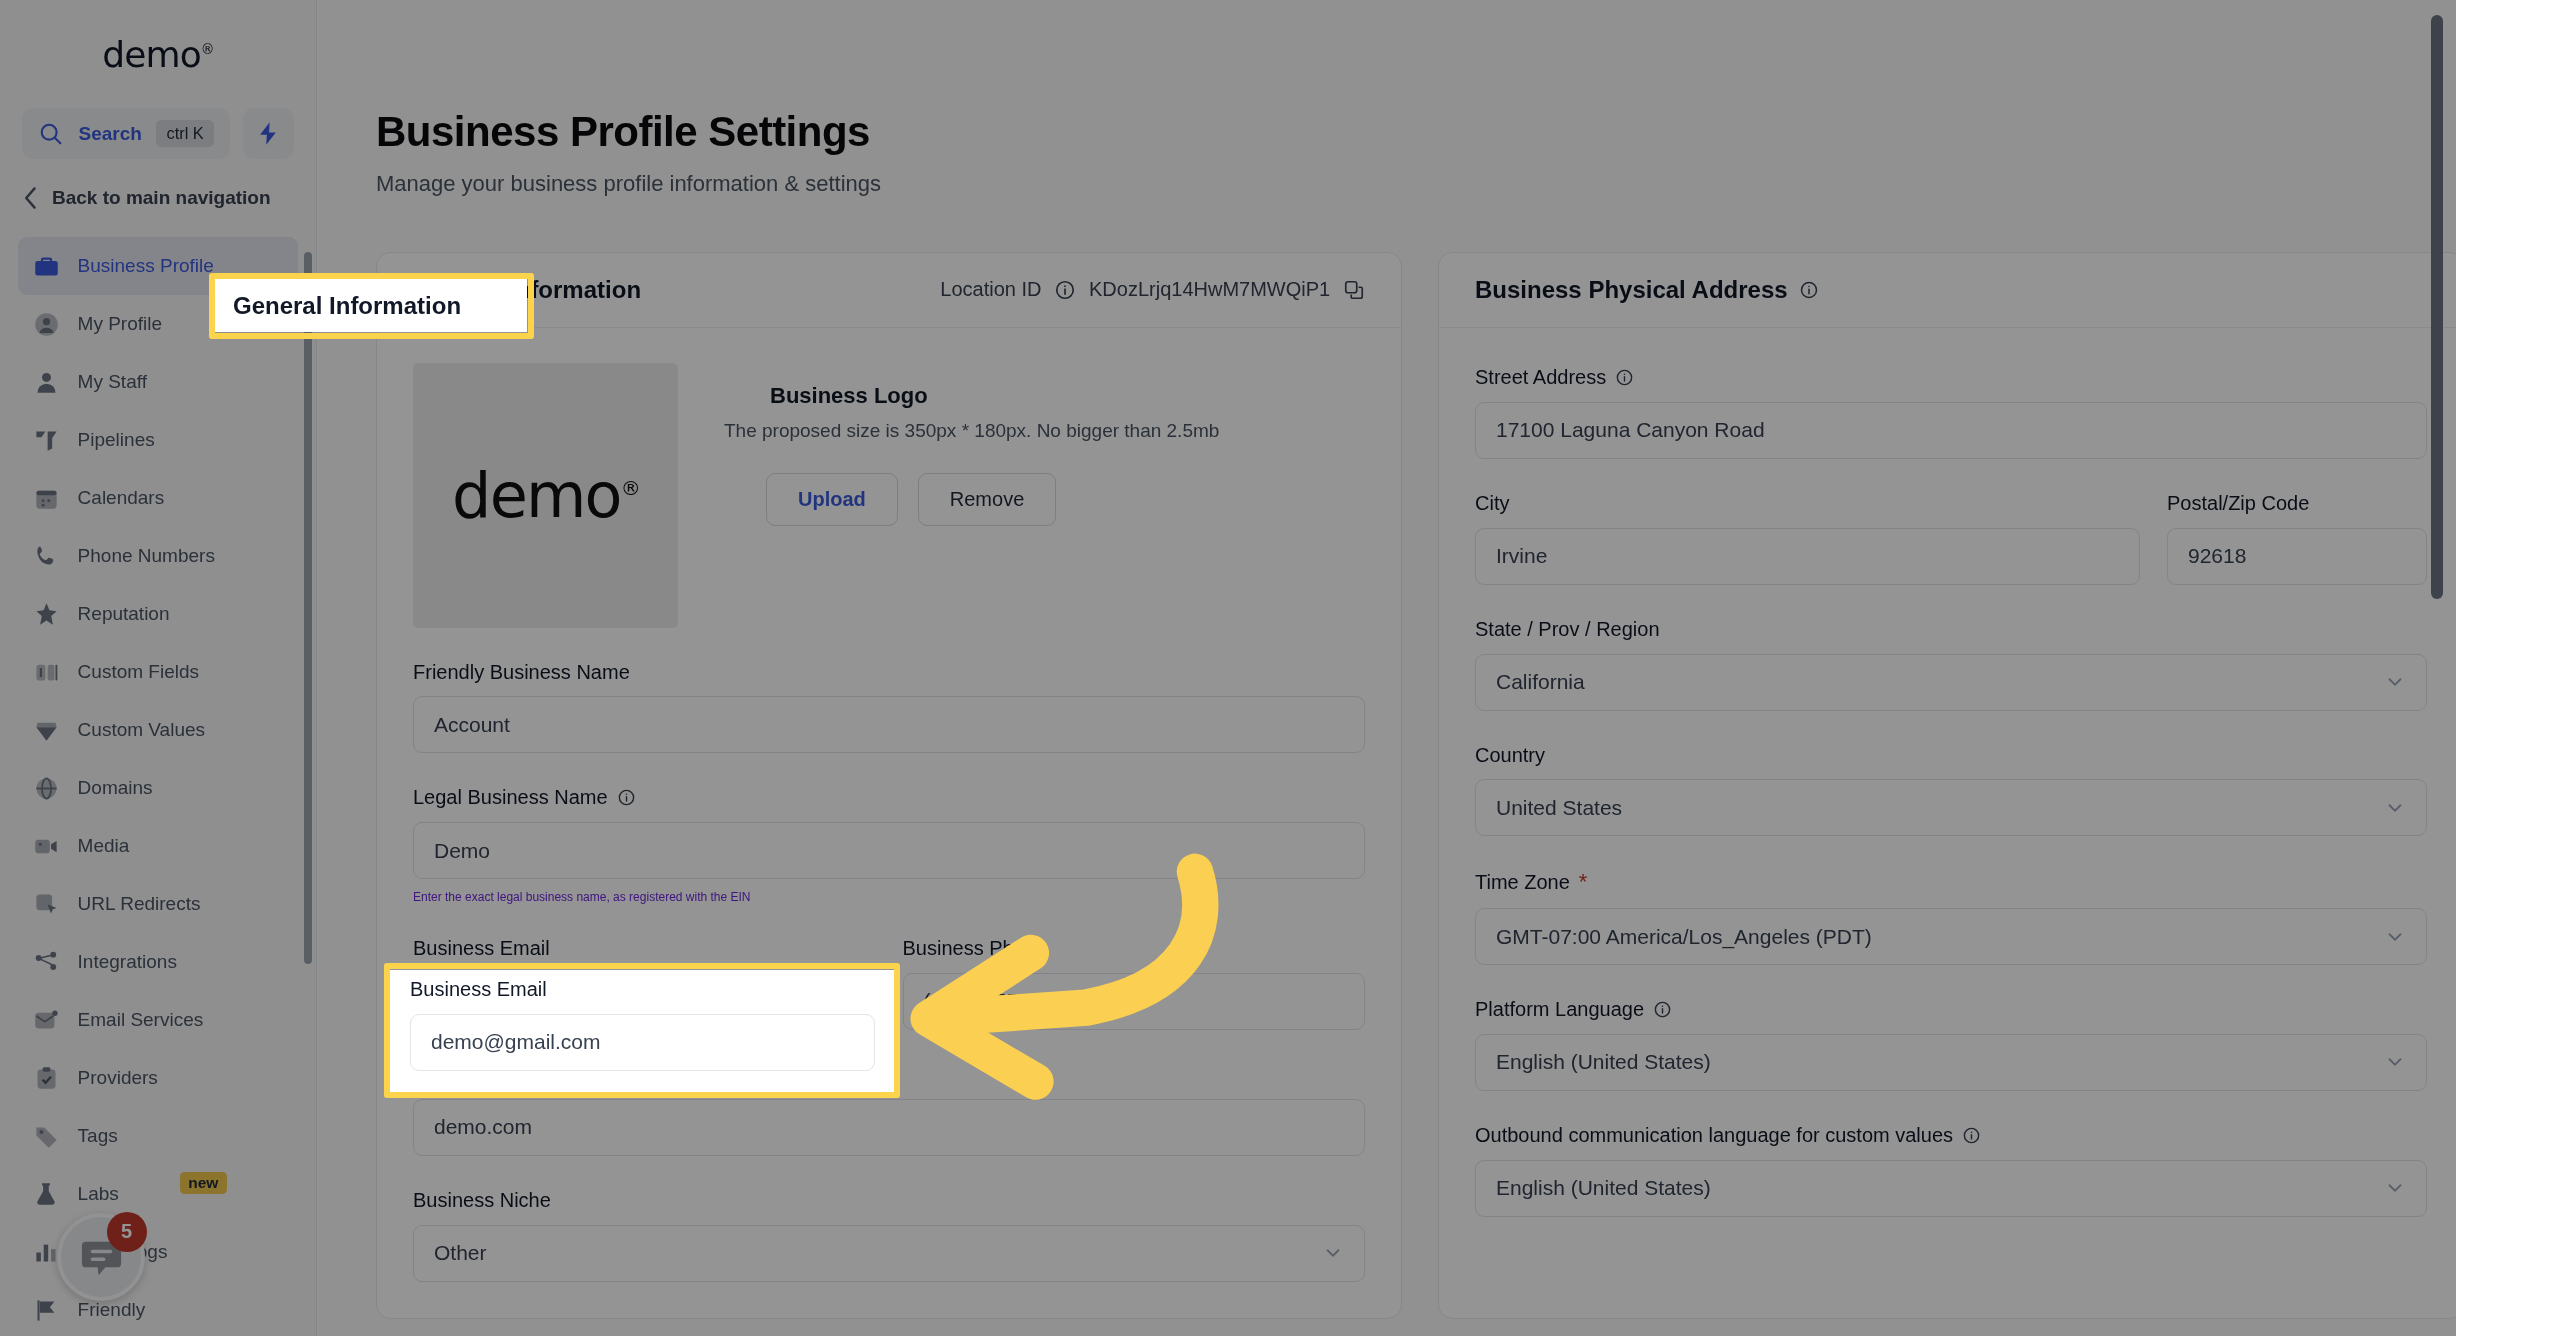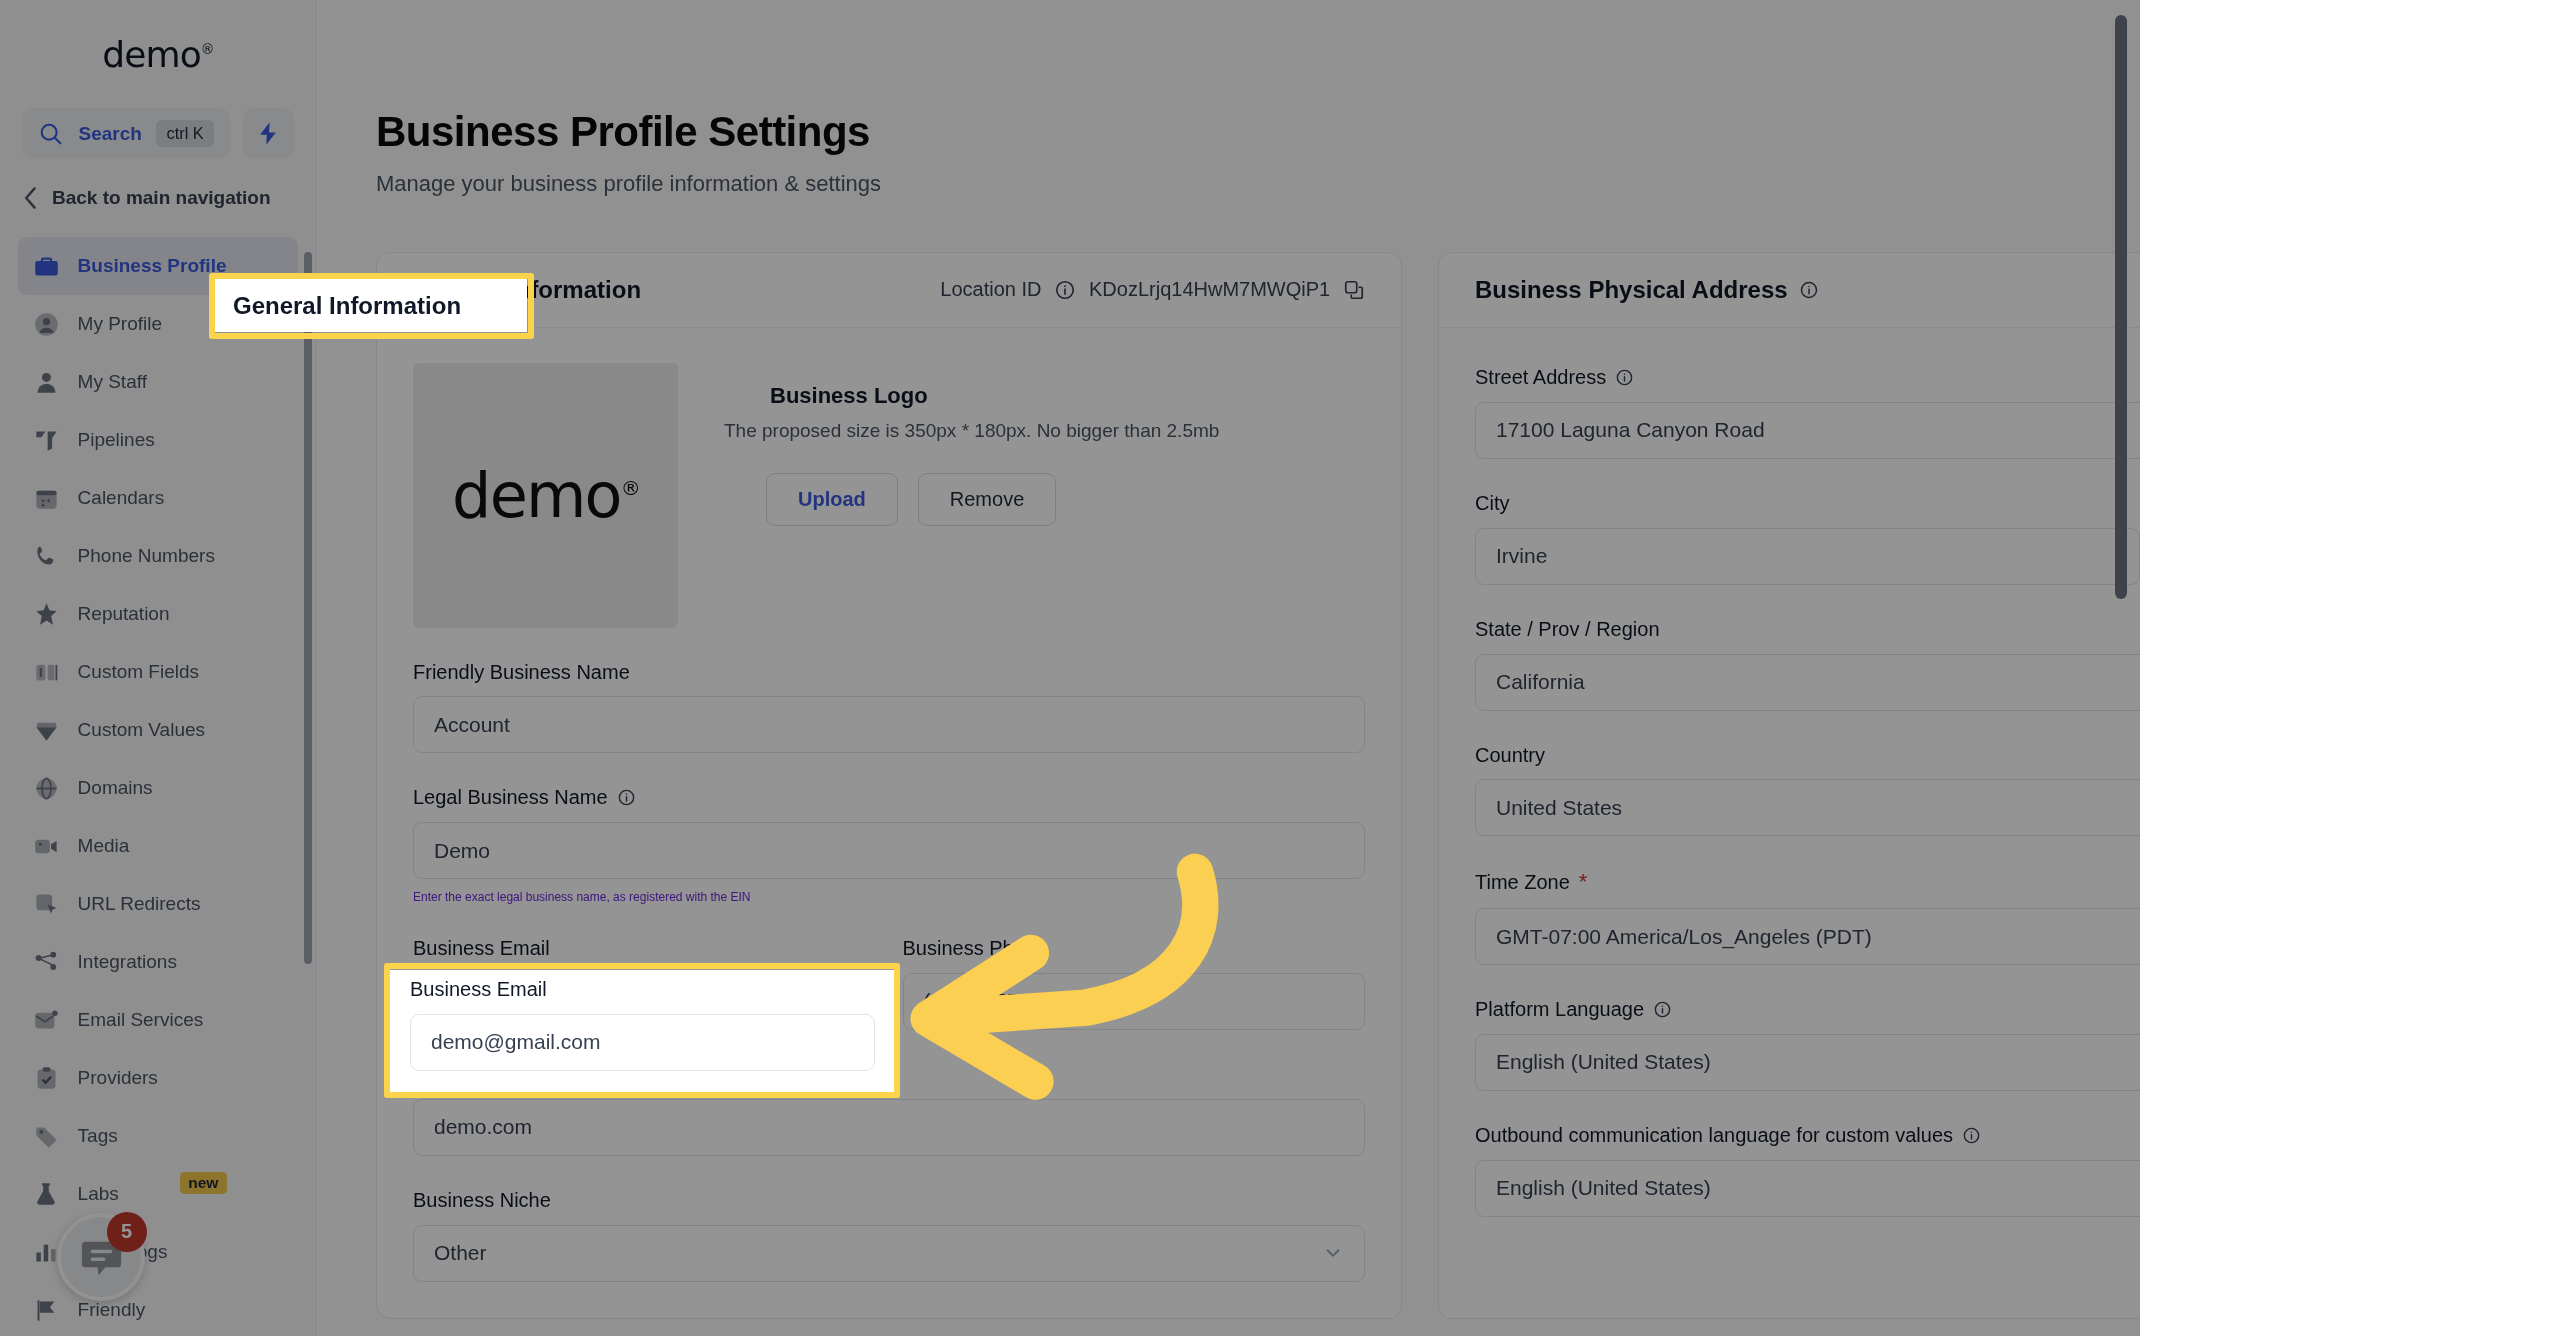--- a/index.html
+++ b/index.html
@@ -2,21 +2,21 @@
 <html style="font-size:14.6px"><head>
 <meta charset="utf-8">
 <style>
   * { box-sizing: border-box; margin: 0; padding: 0; }
   html, body {
     width: 2576px; height: 1336px;
     font-family: "Liberation Sans", sans-serif;
     overflow: hidden;
     background: #ffffff;
   }
-  #root { position: relative; width: 2140px; height: 1336px; background:#fff; }
+  #root { position: relative; width: 2456px; height: 1336px; background:#fff; }
 
   
   .sidebar {
     position: absolute; left: 0; top: 0; width: 317px; height: 1336px;
     background: #f6f6f7; border-right: 0.9px solid #e6e7eb;
     overflow: hidden;
   }
   .brand {
     height: 108px; display: flex; align-items: center; justify-content: center;
   }
@@ -46,21 +46,21 @@
     padding: 0 22px; height: 78px; color: #374151; font-size: 19px; font-weight: 600;
   }
 
   .nav-list { padding: 0 18px; }
   .nav-item {
     display: flex; align-items: center; gap: 18px;
     height: 58px; padding: 0 14.6px; border-radius: 9px;
     color: #4b5563; font-size: 19px; position: relative;
   }
   .nav-item .ico { width: 27px; height: 27px; flex: 0 0 27px; display:flex; align-items:center; justify-content:center; }
-  .nav-item.active { background: #e4e6ef; color: #3b5bdb; font-weight: 700; }
+  .nav-item.active { background: #e4e6ef; color: #3b5bdb; font-weight: 400; }
   .nav-item.active .ico svg { fill: #3b5bdb; }
   .nav-item .ico svg { fill: #6b7280; }
   .badge-new {
     position: absolute; left: 162px; top: 7.3px;
     background: #f2c94c; color: #1f2937; font-size: 15.5px; font-weight: 600;
     border-radius: 4.6px; padding: 1.8px 8.2px;
   }
   .side-scroll {
     position: absolute; right: 3.6px; top: 252px; width: 8.2px; height: 712px;
     background: #9ca3af; border-radius: 4.6px;

